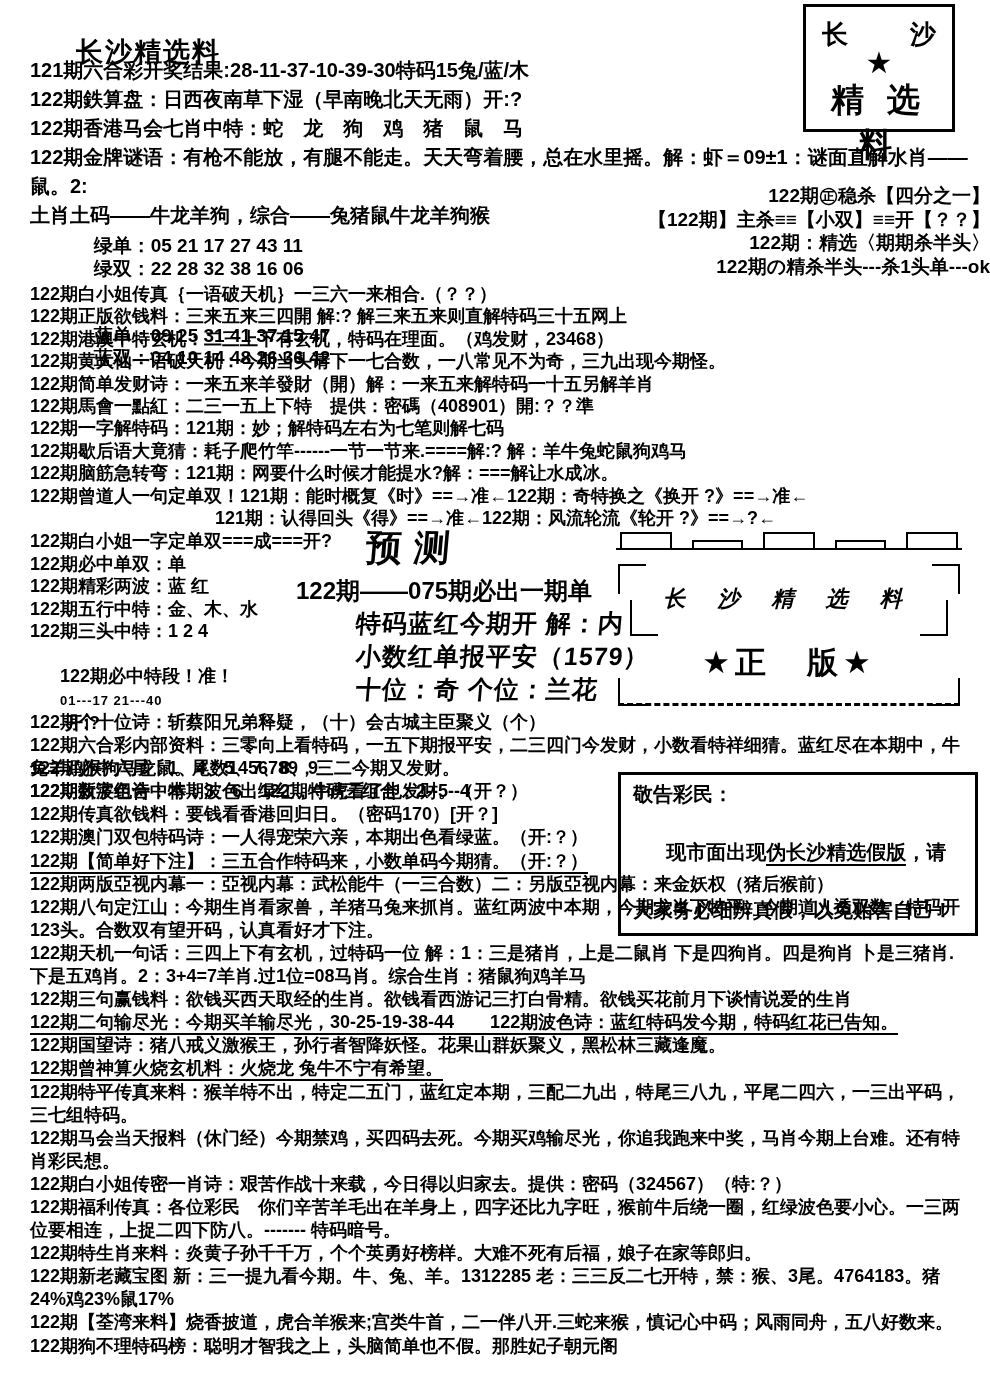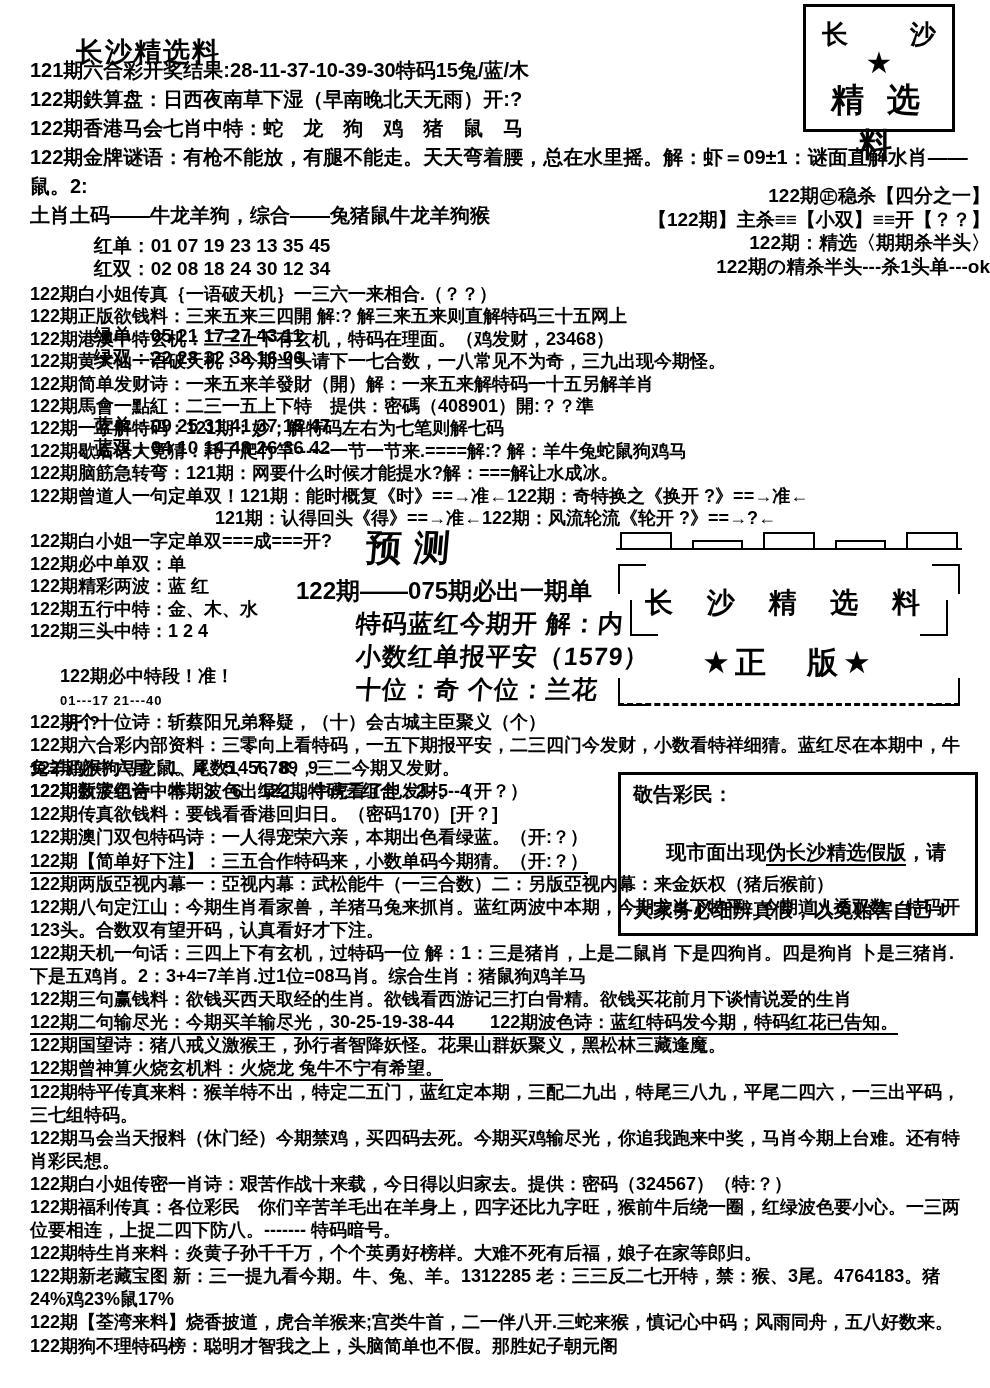--- a/index.html
+++ b/index.html
@@ -31,21 +31,21 @@
               transform:skewX(-4deg);display:inline-block;}
   .pred-line1{font-size:24px;white-space:nowrap;margin-top:2px;}
   .brush{font-weight:900;transform:skewX(-5deg);transform-origin:left;letter-spacing:1px;}
   .pred-brush{margin-left:60px;font-size:25px;line-height:33px;white-space:nowrap;}
   
   .zhengban{left:616px;top:532px;width:346px;height:178px;box-sizing:border-box;}
   .cren{display:flex;gap:20px;height:16px;padding:0 4px;border-bottom:2px solid #000;}
   .cren .tab{flex:1;border:2px solid #000;border-bottom:none;box-sizing:border-box;}
   .cren .tab:nth-child(even){margin-top:8px;}
   .zb-body{position:relative;height:160px;}
-  .zb-t1{position:absolute;top:34px;width:100%;text-align:center;font-size:28px;letter-spacing:13px;}
+  .zb-t1{position:absolute;top:34px;width:100%;text-align:center;font-size:22px;letter-spacing:13px;font-style:italic;}
   .zb-t2{position:absolute;top:92px;width:100%;text-align:center;font-size:31px;letter-spacing:5px;}
   .zb-c{position:absolute;width:26px;height:28px;}
   .zb-tl{left:2px;top:14px;border-left:2px solid #000;border-top:2px solid #000;}
   .zb-tr{right:2px;top:14px;border-right:2px solid #000;border-top:2px solid #000;}
   .zb-ml{left:14px;top:50px;border-left:2px solid #000;border-bottom:2px solid #000;height:34px;}
   .zb-mr{right:14px;top:50px;border-right:2px solid #000;border-bottom:2px solid #000;height:34px;}
   .zb-bot{position:absolute;left:2px;right:2px;bottom:4px;border-bottom:3px dashed #000;height:0;}
   .zb-bl{left:2px;bottom:4px;top:auto;height:26px;border-left:2px solid #000;border-bottom:2px solid #000;}
   .zb-br{right:2px;bottom:4px;top:auto;height:26px;border-right:2px solid #000;border-bottom:2px solid #000;}
   
@@ -78,24 +78,20 @@
   </div>
 
   <div class="abs kill-block">
     <div class="ln">122期㊣稳杀【四分之一】</div>
     <div class="ln">【122期】主杀≡≡【小双】≡≡开【？？】</div>
     <div class="ln">122期：精选〈期期杀半头〉</div>
     <div class="ln">122期の精杀半头---杀1头单---ok</div>
   </div>
 
   <div class="abs color-table">
-    <div class="ln">
-      <span class="cl">红单：01 07 19 23 13 35 45</span>
-      <span>红双：02 08 18 24 30 12 34</span>
-    </div>
     <div class="ln">
       <span class="cl">绿单：05 21 17 27 43 11</span>
       <span>绿双：22 28 32 38 16 06</span>
     </div>
     <div class="ln">
       <span class="cl">蓝单：09 25 31 41 37 15 47</span>
       <span>蓝双：04 10 14 48 26 36 42</span>
     </div>
   </div>
 

